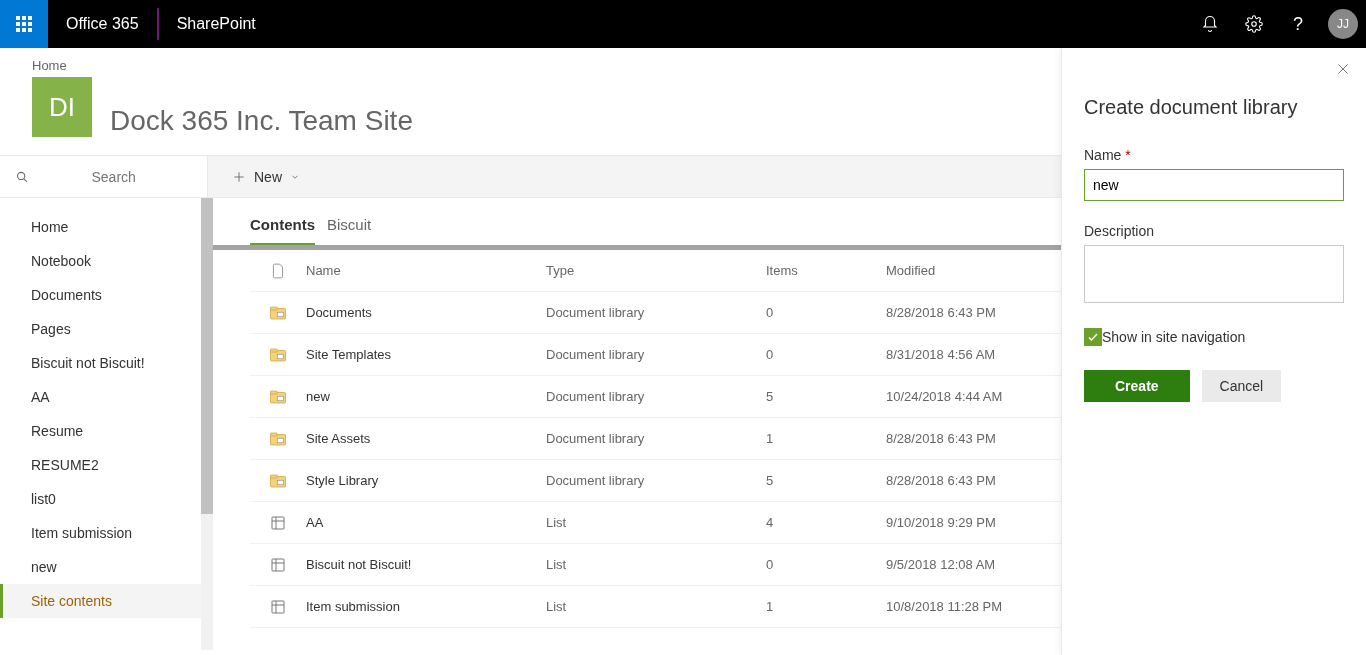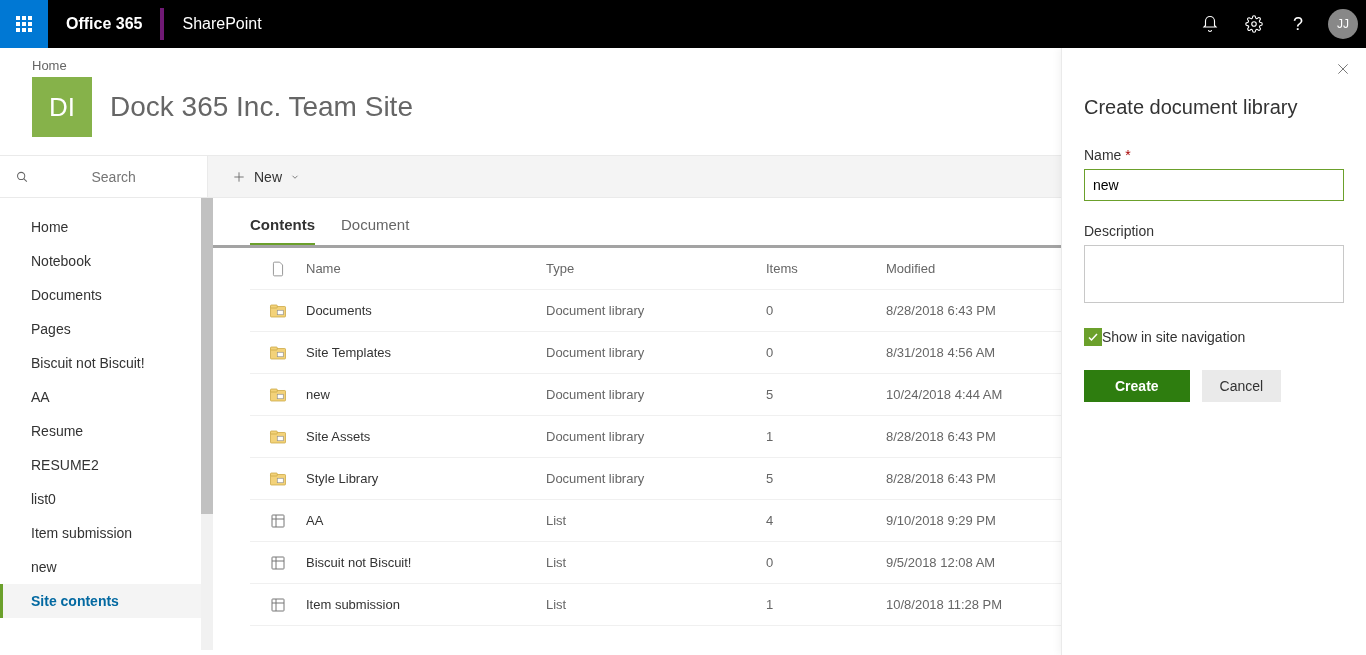--- a/index.html
+++ b/index.html
@@ -30,22 +30,22 @@
       background: #0078d4;
       display: flex;
       align-items: center;
       justify-content: center;
       cursor: pointer;
     }
     .waffle svg { fill: #fff; }
     .suite-title {
       padding: 0 18px;
       font-size: 16px;
-      font-weight: 700;
-      border-right: 4px solid #701a75;
+      font-weight: 400;
+      border-right: 2px solid #701a75;
       height: 32px;
       display: flex;
       align-items: center;
     }
     .suite-app {
       padding: 0 18px;
       font-size: 16px;
     }
     .suite-right {
       margin-left: auto;
@@ -76,21 +76,21 @@
       margin-left: 6px;
     }
     
     .breadcrumb {
       padding: 10px 32px 0 32px;
       font-size: 13px;
       color: #666;
     }
     .site-header {
       display: flex;
-      align-items: center;
+      align-items: flex-end;
       padding: 4px 32px 18px 32px;
       gap: 18px;
     }
     .site-logo {
       width: 60px;
       height: 60px;
       background: #86b24a;
       color: #fff;
       font-size: 26px;
       display: flex;
@@ -140,23 +140,22 @@
     }
     .nav-item {
       padding: 9px 28px;
       font-size: 14px;
       color: #333;
       cursor: pointer;
       border-left: 3px solid transparent;
     }
     .nav-item.active {
       border-left-color: #6ba02b;
-      color: #0369a1;
+      color: #a16207;
       background: #f4f4f4;
-      font-weight: bold;
     }
     .left-scrollbar {
       position: absolute;
       right: -6px;
       top: 42px;
       width: 12px;
       height: calc(100% - 42px);
       background: #f1f1f1;
     }
     .left-scrollbar-thumb {
@@ -186,23 +185,23 @@
       gap: 8px;
       color: #333;
       cursor: pointer;
       font-size: 14px;
     }
     .cmd-spacer { flex: 1; }
     .cmd-btn svg { stroke: #666; fill: none; }
     
     .tab-row {
       display: flex;
-      gap: 26px;
+      gap: 12px;
       padding: 18px 42px 0 42px;
-      border-bottom: 3px solid #a3a3a3;
+      border-bottom: 5px solid #a3a3a3;
     }
     .tab {
       padding-bottom: 10px;
       cursor: pointer;
       color: #666;
       font-size: 15px;
       border-bottom: 2px solid transparent;
     }
     .tab.active {
       color: #333;
@@ -420,21 +419,21 @@
             <path d="M20 12a8 8 0 0 1-14 5"></path>
           <polyline points="18 2 18 7 13 7"></polyline>
             <polyline points="6 22 6 17 11 17"></polyline>
         </svg>
         <span>Site</span>
       </div>
     </div>
 
     <div class="tab-row">
       <div class="tab active">Contents</div>
-      <div class="tab">Document</div>
+      <div class="tab">Biscuit</div>
     </div>
 
     <div class="list-table">
       <div class="list-header">
         <div class="col-icon">
           <svg width="14" height="16" viewBox="0 0 24 28" fill="none" stroke="#888" stroke-width="1.5">
             <path d="M6 2h9l5 5v17a2 2 0 0 1-2 2H6a2 2 0 0 1-2-2V4a2 2 0 0 1 2-2z"></path>
           </svg>
         </div>
         <div class="col-name">Name</div>

